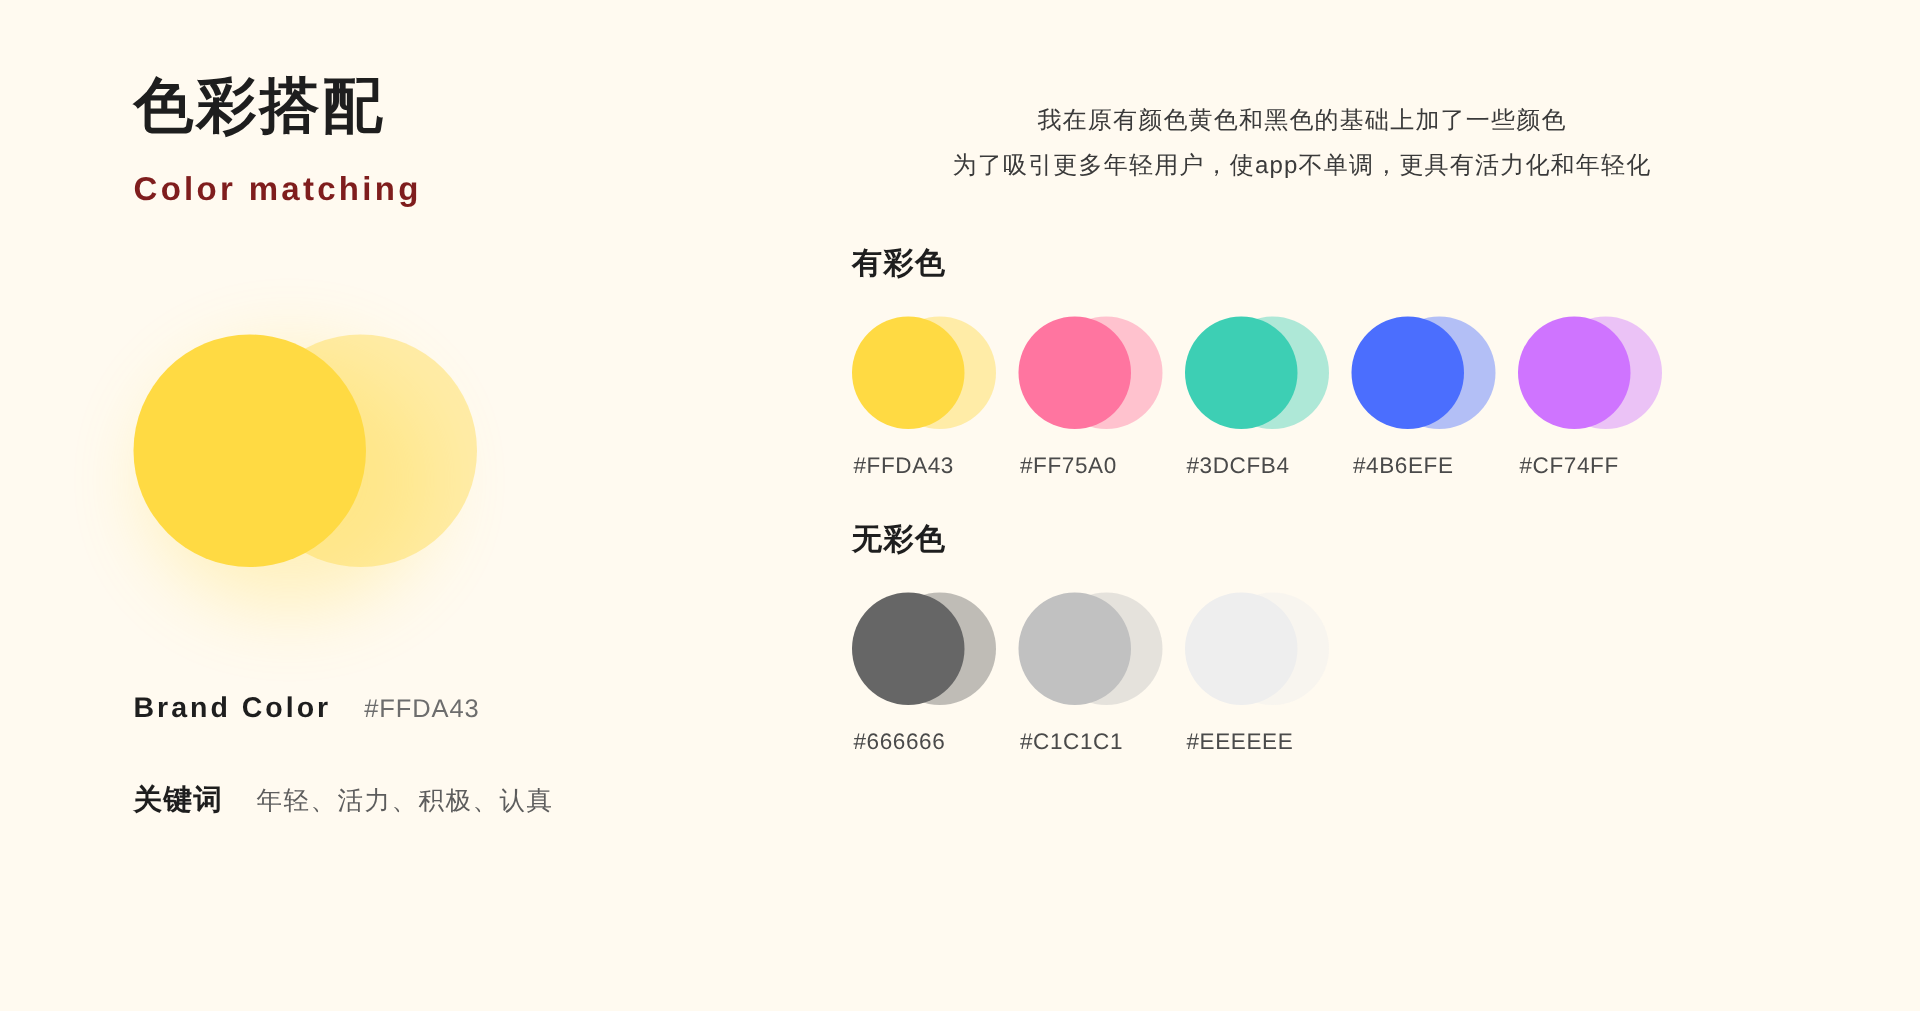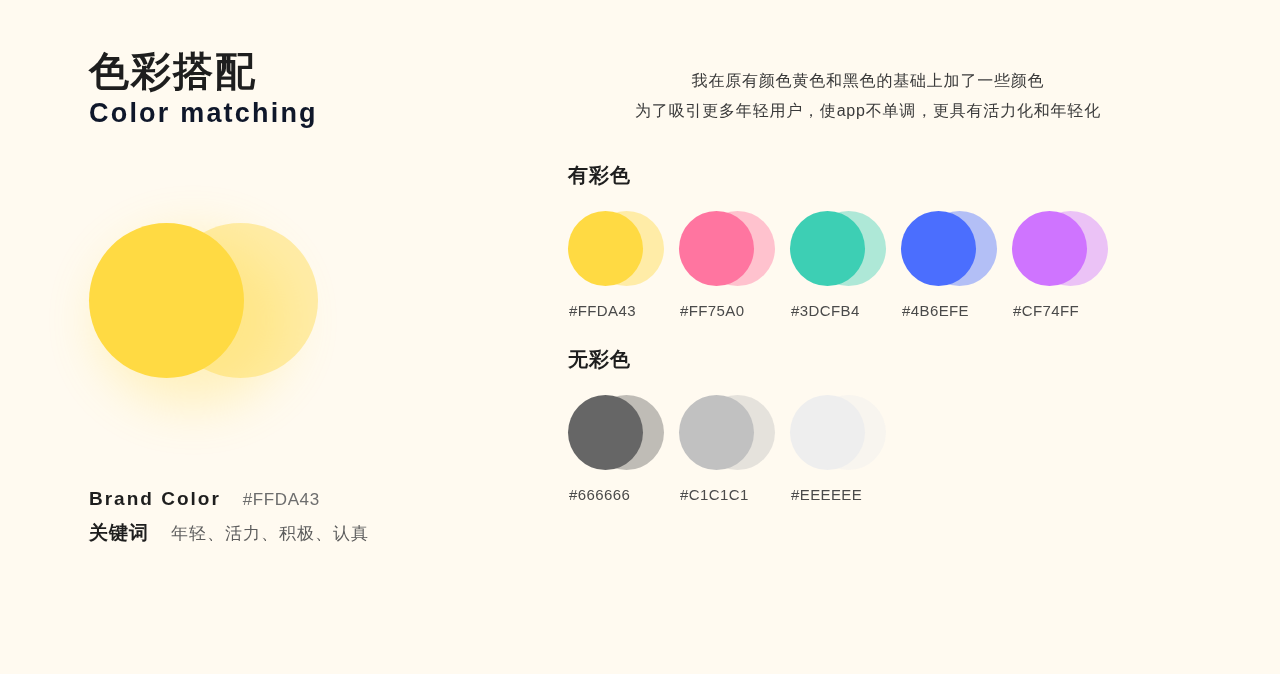--- a/index.html
+++ b/index.html
@@ -32,25 +32,25 @@
   .page-title {
     font-size: 40px;
     font-weight: bold;
     color: #1e1e1e;
     letter-spacing: 2px;
     line-height: 1.15;
     margin: 0;
   }
 
   .page-subtitle {
-    font-size: 27px;
+    font-size: 22px;
     font-weight: bold;
-    color: #0f172a;
+    color: #7f1d1d;
     letter-spacing: 2.2px;
-    margin-top: 4px;
+    margin-top: 19px;
   }
 
   
   .brand-mark {
     position: absolute;
     left: 78px;
     top: 205px;
     width: 230px;
     height: 200px;
   }
@@ -84,21 +84,21 @@
     border-radius: 50%;
     background: #ffda43;
   }
 
   .meta-row {
     position: absolute;
     left: 89px;
     display: flex;
     align-items: baseline;
   }
-  .meta-row.brand { top: 488px; }
+  .meta-row.brand { top: 462px; align-items: center; }
   .meta-row.keywords { top: 520px; }
 
   .meta-label {
     font-size: 19px;
     font-weight: bold;
     color: #1e1e1e;
     letter-spacing: 2px;
   }
   .meta-label.cn { letter-spacing: 1px; }
 

